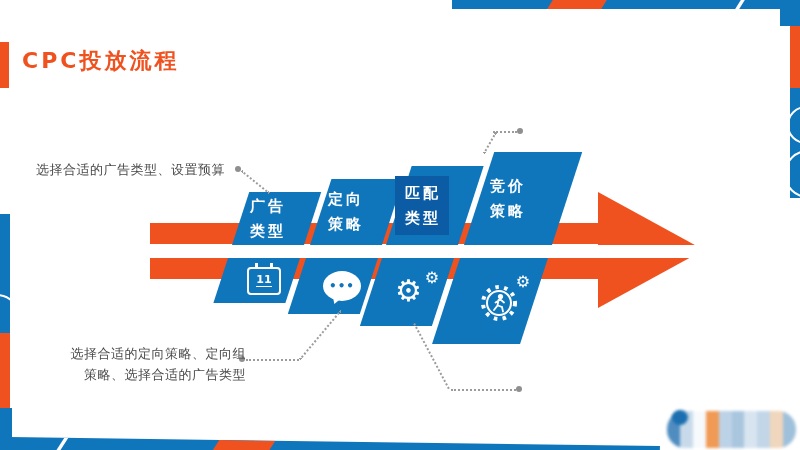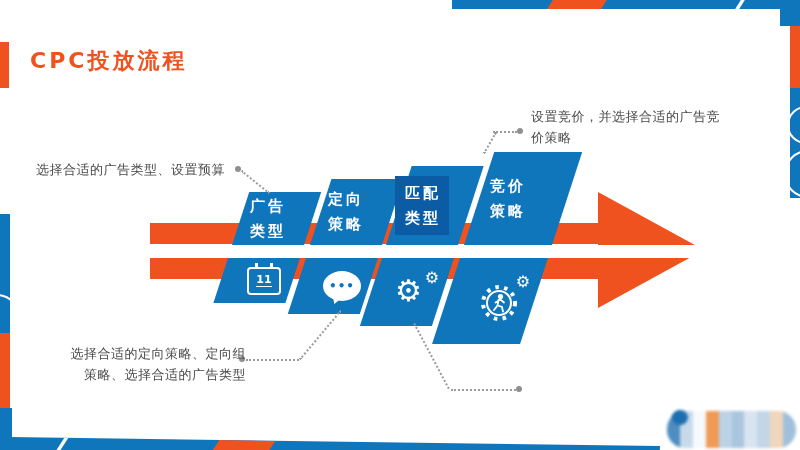--- a/index.html
+++ b/index.html
@@ -63,21 +63,21 @@
 
   
   .ann{position:absolute;color:var(--gray);font-size:13px;line-height:1.6;
        letter-spacing:0.5px;white-space:nowrap;}
   #ann1{left:36px;top:160px;}
   #ann2{left:531px;top:107px;}
   #ann3{left:30px;top:344px;width:216px;text-align:right;}
   #ann4{left:533px;top:382px;}
 
   
-  .title{position:absolute;left:30px;top:46px;font-size:22px;font-weight:bold;
+  .title{position:absolute;left:22px;top:46px;font-size:22px;font-weight:bold;
          color:var(--orange);letter-spacing:3px;}
   #accent{position:absolute;left:0;top:42px;width:9px;height:46px;background:var(--orange);}
 
   
   .decor{position:absolute;}
   #top-bar{left:452px;top:0;width:339px;height:9px;background:var(--blue);overflow:hidden;}
   .tb-orange{position:absolute;left:98px;top:-2px;width:54px;height:13px;background:var(--orange);transform:skewX(-32deg);}
   .tb-gap{position:absolute;left:286px;top:-2px;width:4px;height:13px;background:#fff;transform:skewX(-32deg);}
   #tr-corner{left:780px;top:0;width:20px;height:26px;background:var(--blue);}
   #right-strip-orange{left:790px;top:26px;width:10px;height:62px;background:var(--orange);}
@@ -191,24 +191,20 @@
 
   <div class="dot" style="left:239px;top:356px;"></div>
   <div class="dotline" style="left:246px;top:359px;width:53px;"></div>
   <div class="dotline" style="left:299px;top:359px;width:64px;transform:rotate(-50deg);"></div>
 
   <div class="dot" style="left:516px;top:386px;"></div>
   <div class="dotline" style="left:415px;top:323px;width:74px;transform:rotate(62deg);"></div>
   <div class="dotline" style="left:451px;top:389px;width:65px;"></div>
 
   <div class="ann" id="ann1">选择合适的广告类型、设置预算</div>
-  <div class="ann" id="ann2">
-    <div>设置竞价，并选择合适的广告竞</div>
-    <div>价策略</div>
-  </div>
   <div class="ann" id="ann3">
     <div>选择合适的定向策略、定向组</div>
     <div>策略、选择合适的广告类型</div>
   </div>
 
   <div id="accent"></div>
   <div class="title">CPC投放流程</div>
 
   <div class="decor" id="top-bar">
     <div class="tb-orange"></div>

